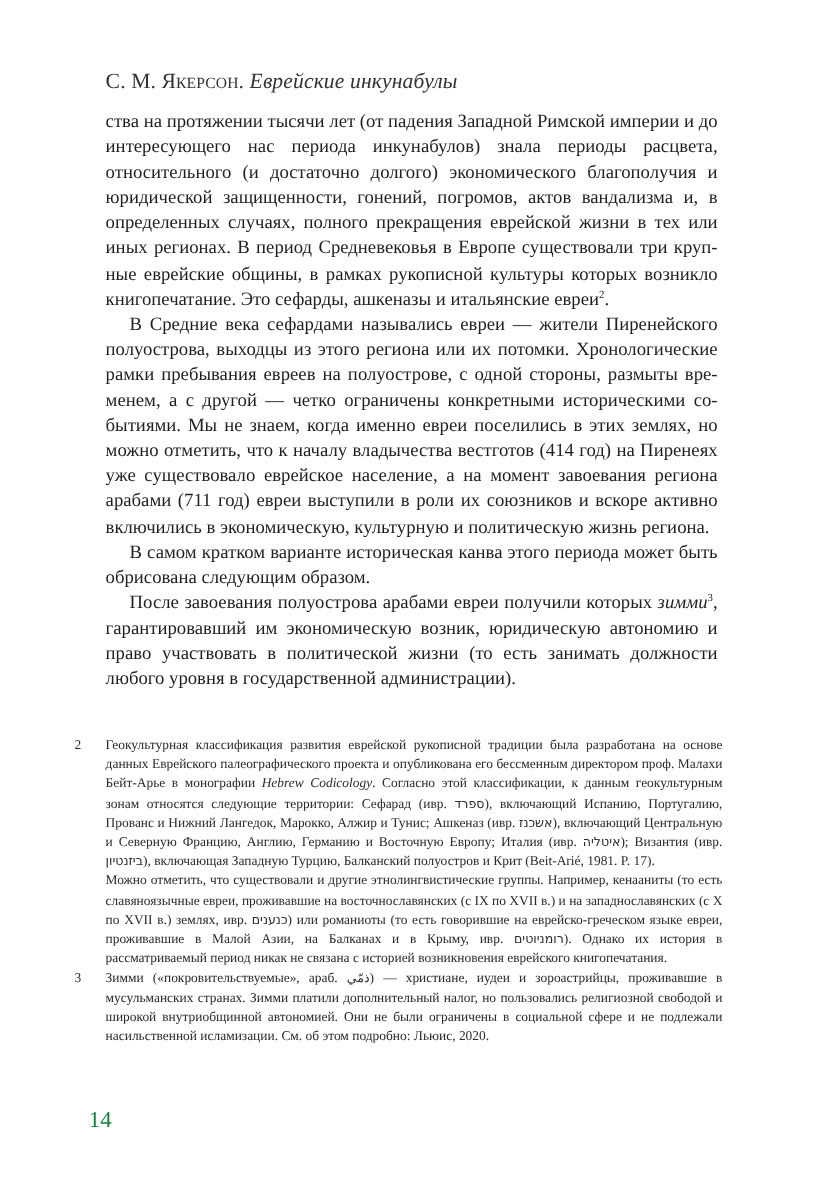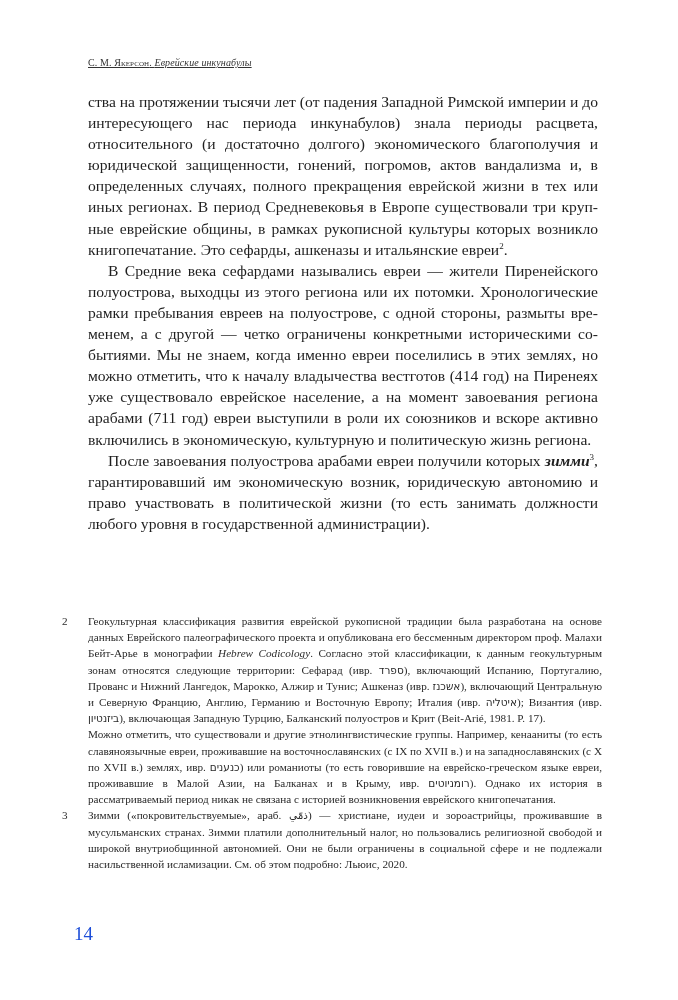--- a/index.html
+++ b/index.html
@@ -1,63 +1,64 @@
 <!DOCTYPE html>
 <html><head>
 <meta charset="utf-8">
 <style>
   html, body { margin: 0; padding: 0; background: #ffffff; }
   body { width: 678px; height: 1000px; position: relative; overflow: hidden; color: #1a1a1a; }
   .page { position: absolute; left: 0; top: 0; width: 678px; height: 1000px; }
   .running-head {
     position: absolute; left: 88px; top: 57px; width: 520px;
     font-family: "Liberation Serif", "DejaVu Serif", serif;
-    font-size: 10px; color: #333; letter-spacing: 0.1px; text-decoration: underline;
+    font-size: 18px; color: #333; letter-spacing: 0.1px;
   }
   .running-head .author { font-variant: small-caps; }
   .running-head .title { font-style: italic; }
   .body-text {
     position: absolute; left: 88px; top: 91px; width: 510px;
     font-family: "Liberation Serif", "DejaVu Serif", serif;
     font-size: 15.6px; line-height: 21.1px; color: #1f1f1f;
     text-align: justify; hyphens: manual;
   }
   .body-text p { margin: 0; }
   .body-text p.indent { text-indent: 20px; }
   .body-text sup { font-size: 9px; line-height: 0; vertical-align: 6px; }
-  .body-text em { font-style: italic; font-weight: bold; }
+  .body-text em { font-style: italic; }
   .footnotes {
     position: absolute; left: 62px; top: 613px; width: 540px;
     font-family: "Liberation Serif", "DejaVu Serif", serif;
     font-size: 11.2px; line-height: 16.2px; color: #2a2a2a;
   }
   .fn { display: flex; margin-bottom: 0; }
   .fn .num { width: 26px; flex: 0 0 26px; text-align: left; }
   .fn .txt { flex: 1; text-align: justify; }
   .fn .txt p { margin: 0; }
   .fn .txt em { font-style: italic; }
   .hebrew { direction: rtl; unicode-bidi: embed; font-family: "DejaVu Sans", sans-serif; font-size: 10.5px; margin-top: 23px; }
   .page-number {
     position: absolute; left: 74px; top: 923px;
     font-family: "Liberation Serif", "DejaVu Serif", serif;
-    font-size: 19px; color: #1d4ed8;
+    font-size: 19px; color: #15803d;
   }
 </style>
 </head>
 <body>
 
 <div class="page">
 
   <div class="running-head">
     <span class="author">С. М. Якерсон</span><span>. </span><span class="title">Еврейские инкунабулы</span>
   </div>
 
   <div class="body-text">
     <p><span>ства на протяжении тысячи лет (от падения Западной Римской империи и до интересующего нас периода инкунабулов) знала периоды расцвета, относительного (и достаточно долгого) экономического благополучия и юридической защищенности, гонений, погромов, актов вандализма и, в определенных случаях, полного прекращения еврейской жизни в тех или иных регионах. В период Средневековья в Европе существовали три круп­ные еврейские общины, в рамках рукописной культуры которых возникло книгопечатание. Это сефарды, ашкеназы и итальянские евреи</span><sup>2</sup><span>.</span></p>
     <p class="indent">В Средние века сефардами назывались евреи — жители Пиренейского полуострова, выходцы из этого региона или их потомки. Хронологические рамки пребывания евреев на полуострове, с одной стороны, размыты вре­менем, а с другой — четко ограничены конкретными историческими со­бытиями. Мы не знаем, когда именно евреи поселились в этих землях, но можно отметить, что к началу владычества вестготов (414 год) на Пиренеях уже существовало еврейское население, а на момент завоевания региона арабами (711 год) евреи выступили в роли их союзников и вскоре активно включились в экономическую, культурную и политическую жизнь региона.</p>
+    <p class="indent">В самом кратком варианте историческая канва этого периода может быть обрисована следующим образом.</p>
     <p class="indent"><span>После завоевания полуострова арабами евреи получили которых </span><em>зимми</em><sup>3</sup><span>, гарантировавший им экономическую возник, юридическую автономию и право участвовать в политической жизни (то есть занимать должности любого уровня в государственной администрации).</span></p>
   </div>
 
   <div class="footnotes">
     <div class="fn">
       <span class="num">2</span>
       <div class="txt">
         <p><span>Геокультурная классификация развития еврейской рукописной традиции была разработана на основе данных Еврейского палеографического проекта и опубликована его бессменным дирек­тором проф. Малахи Бейт-Арье в монографии </span><em>Hebrew Codicology</em><span>. Согласно этой классифика­ции, к данным геокультурным зонам относятся следующие территории: Сефарад (ивр. </span><span class="hebrew">ספרד</span><span>), включающий Испанию, Португалию, Прованс и Нижний Лангедок, Марокко, Алжир и Тунис; Ашкеназ (ивр. </span><span class="hebrew">אשכנז</span><span>), включающий Центральную и Северную Францию, Англию, Германию и Восточную Европу; Италия (ивр. </span><span class="hebrew">איטליה</span><span>); Византия (ивр. </span><span class="hebrew">ביזנטיון</span><span>), включающая Западную Тур­цию, Балканский полуостров и Крит (Beit-Arié, 1981. P. 17).</span></p>
         <p><span>Можно отметить, что существовали и другие этнолингвистические группы. Например, кенаа­ниты (то есть славяноязычные евреи, проживавшие на восточнославянских (с IX по XVII в.) и на западнославянских (с X по XVII в.) землях, ивр. </span><span class="hebrew">כנענים</span><span>) или романиоты (то есть говорившие на еврейско-греческом языке евреи, проживавшие в Малой Азии, на Балканах и в Крыму, ивр. </span><span class="hebrew">רומניוטים</span><span>). Однако их история в рассматриваемый период никак не связана с историей возник­новения еврейского книгопечатания.</span></p>
       </div>

